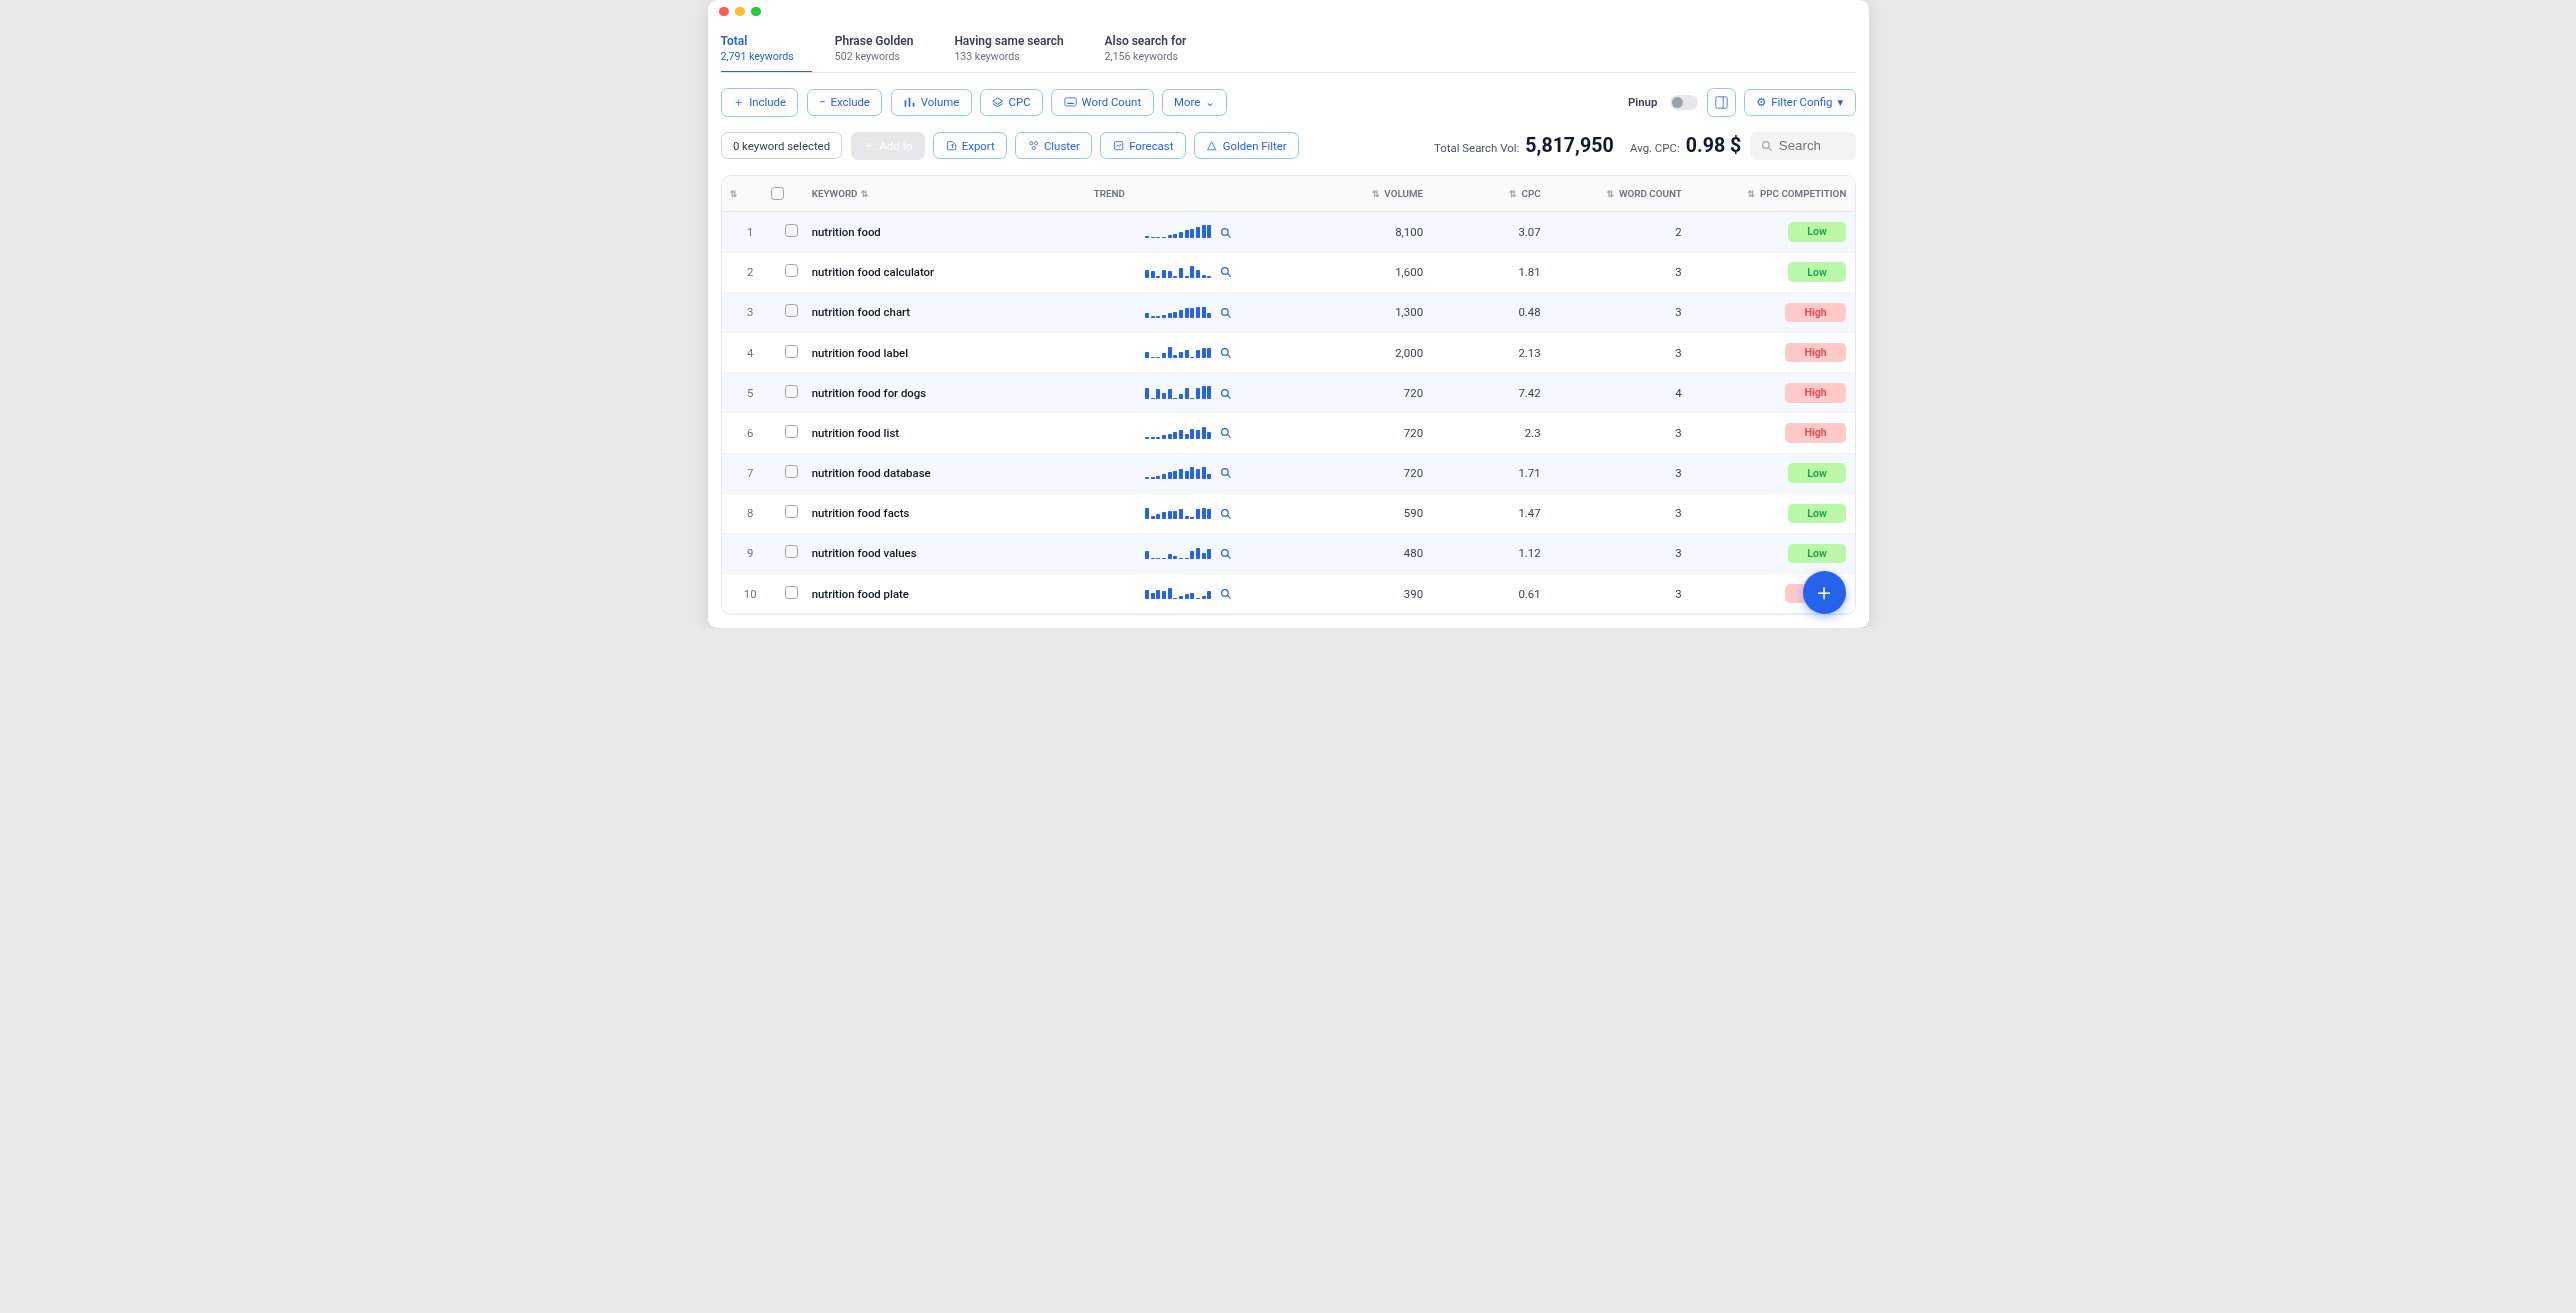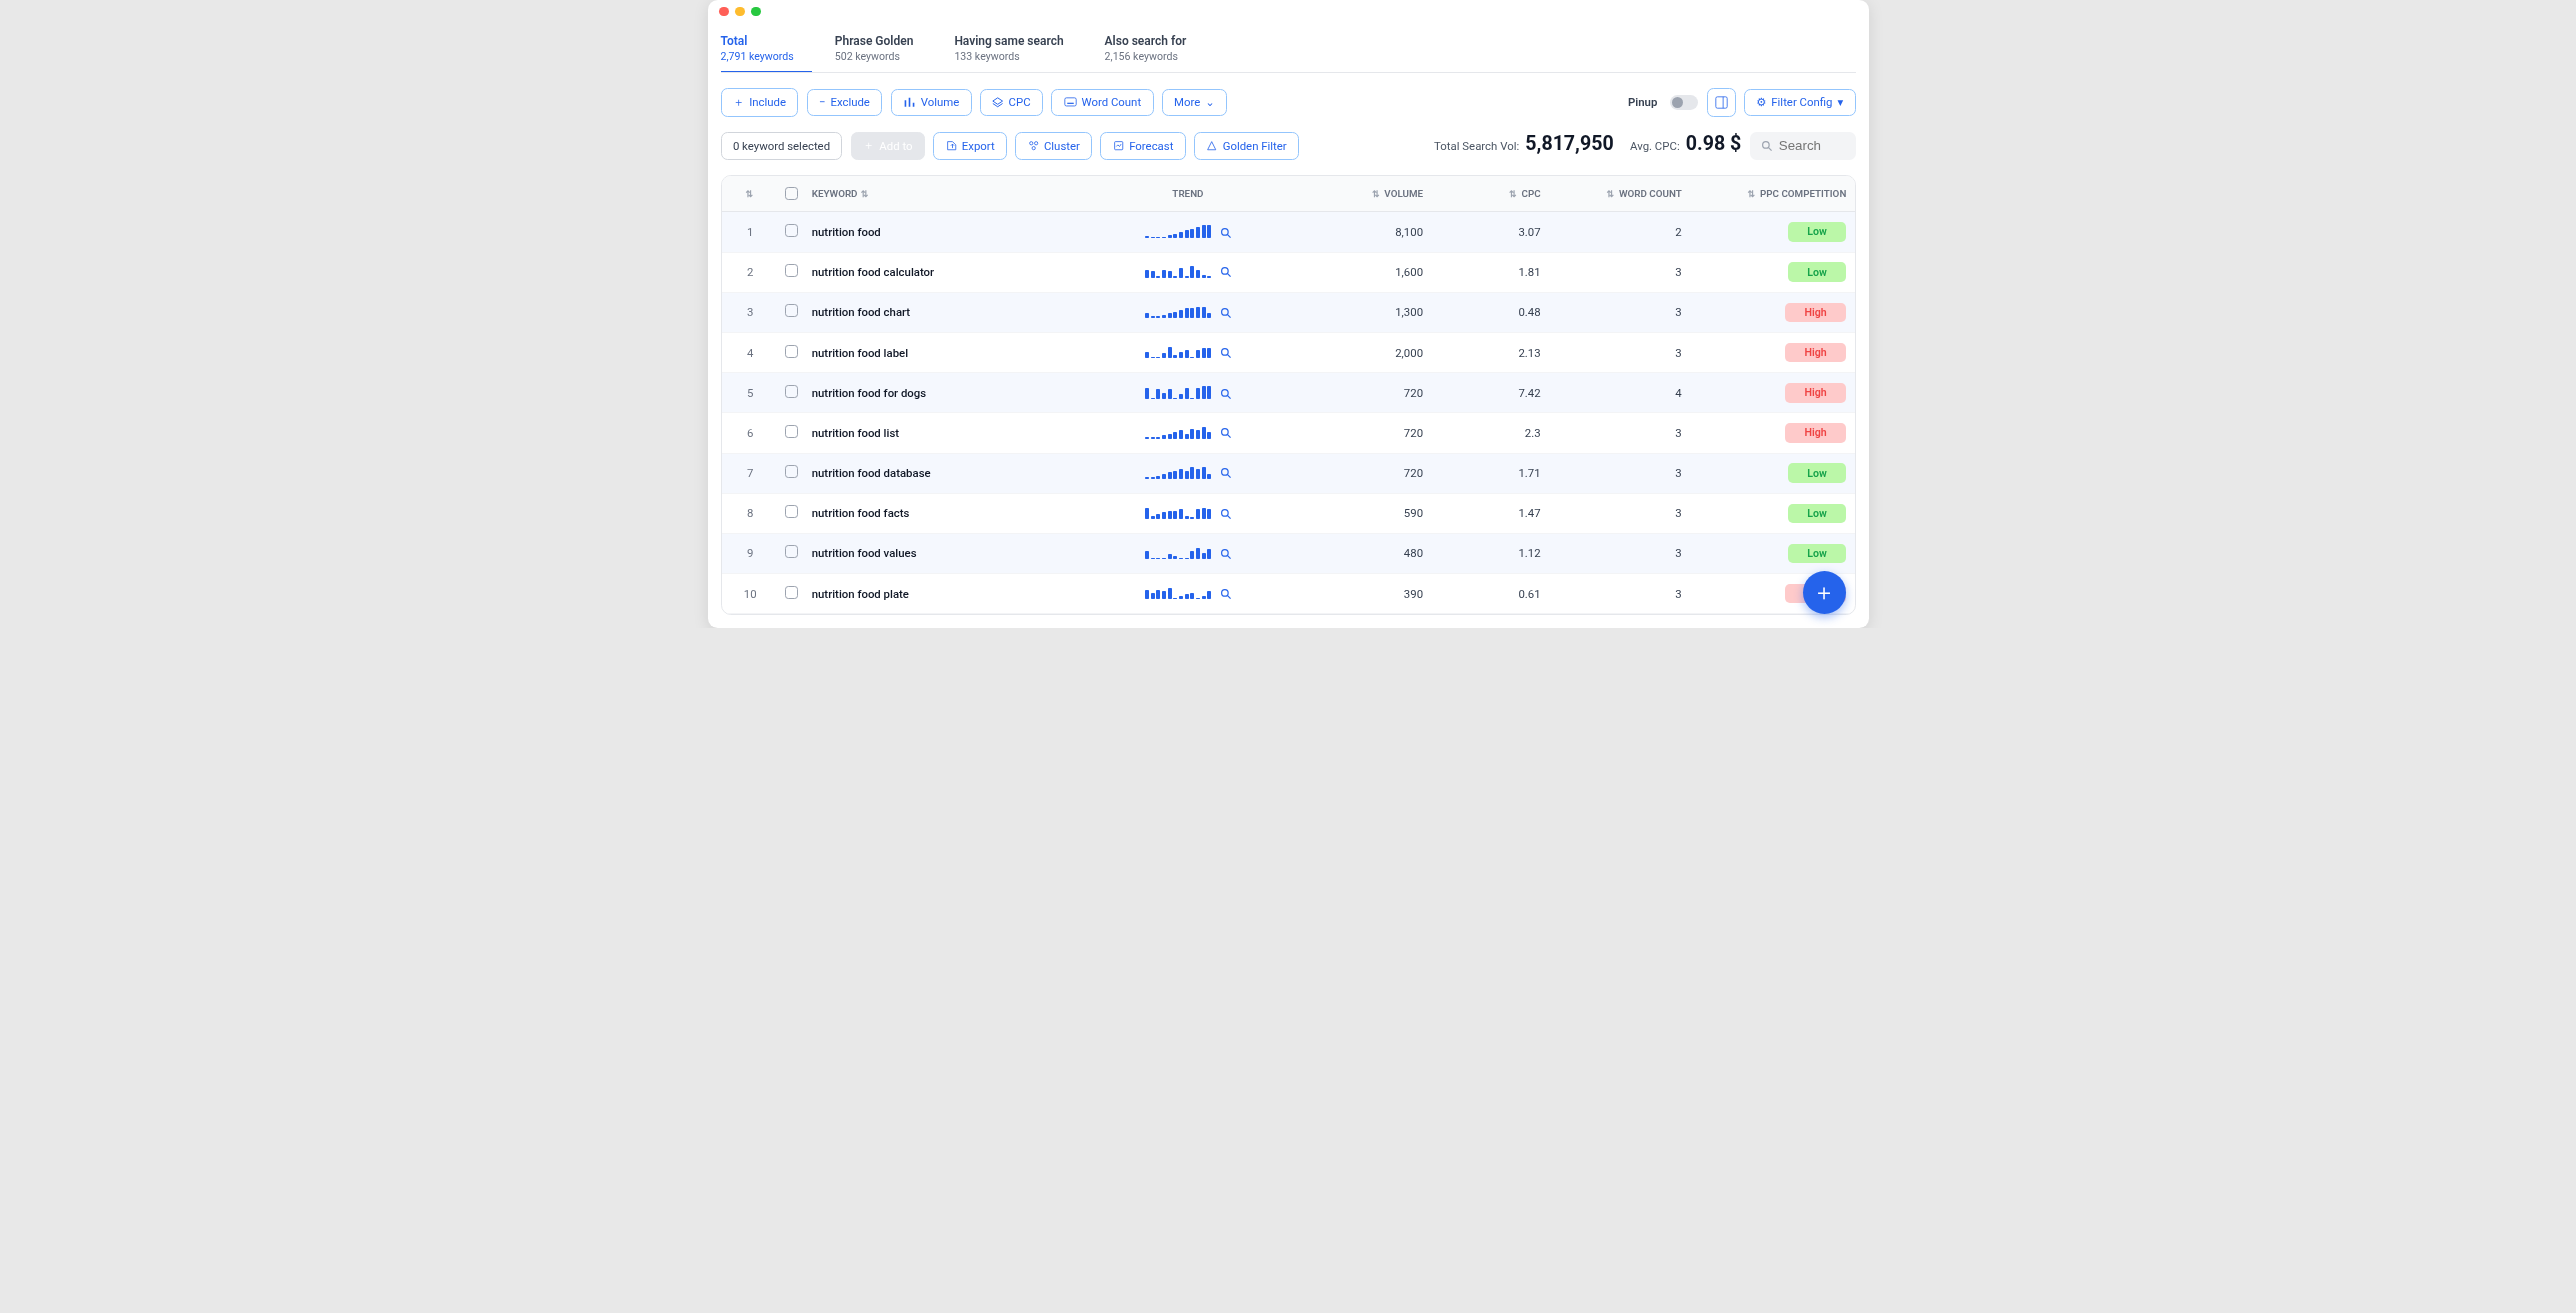--- a/index.html
+++ b/index.html
@@ -25,30 +25,30 @@
 .btn { display: inline-flex; align-items: center; gap: 4.9px; padding: 5.7px 11.4px; border-radius: 6.5px; font-size: 11.4px; cursor: pointer; background: #fff; }
 .btn-outline-blue { border: 0.8px solid #93c5fd; color: #2563eb; }
 .btn-outline-gray { border: 0.8px solid #d1d5db; color: #374151; }
 .btn-disabled { background: #e5e7eb; color: #fff; border: 0.8px solid #e5e7eb; }
 .spacer { flex: 1; }
 .pinup-label { font-weight: 600; color: #374151; margin-right: 4.9px; }
 .toggle { width: 28px; height: 14.7px; background: #e5e7eb; border-radius: 7.4px; position: relative; }
 .toggle::after { content: ''; position: absolute; width: 11.4px; height: 11.4px; background: #9ca3af; border-radius: 50%; top: 1.6px; left: 1.6px; }
 .icon-btn { width: 29px; height: 29px; border: 0.8px solid #93c5fd; border-radius: 6.5px; display: inline-flex; align-items: center; justify-content: center; color: #2563eb; }
 
-.toolbar2 { display: flex; padding: 0 0 14.7px 0; gap: 8.2px; flex-wrap: wrap; }
+.toolbar2 { display: flex; align-items: center; padding: 0 0 14.7px 0; gap: 8.2px; flex-wrap: wrap; }
 .stat { color: #4b5563; font-size: 11.4px; margin-left: 8.2px; white-space: nowrap; }
 .stat-val { font-weight: 700; font-size: 19.6px; color: #111827; margin-left: 3.3px; }
 .search-box { background: #f3f4f6; border-radius: 6.5px; padding: 6.5px 11.4px; display: flex; align-items: center; gap: 6.5px; color: #9ca3af; min-width: 106px; border: none; }
 
 .table-wrap { border: 0.8px solid #e5e7eb; border-radius: 9.8px; overflow: hidden; }
 .thead { display: grid; grid-template-columns: 41px 41px 2.4fr 1.6fr 1.2fr 1fr 1.2fr 1.4fr; background: #f9fafb; border-bottom: 0.8px solid #e5e7eb; padding: 11.4px 8.2px; font-size: 9.8px; font-weight: 600; color: #6b7280; align-items: center; }
 .th { display: flex; align-items: center; gap: 3.3px; }
 .th.right { justify-content: flex-end; }
-.th.center { justify-content: center; }
+.th.center { }
 .trow { display: grid; grid-template-columns: 41px 41px 2.4fr 1.6fr 1.2fr 1fr 1.2fr 1.4fr; padding: 9.8px 8.2px; align-items: center; border-bottom: 0.8px solid #f3f4f6; }
 .trow:nth-child(odd) { background: #f5f8fe; }
 .td { font-size: 11.4px; color: #374151; }
 .td.num { text-align: right; }
 .td.center { text-align: center; }
 .td.idx { text-align: center; color: #6b7280; }
 .chk { width: 13px; height: 13px; border: 1.2px solid #9ca3af; border-radius: 3.3px; display: inline-block; }
 .kw { font-weight: 500; color: #111827; }
 .trend-cell { display: flex; align-items: flex-end; justify-content: center; gap: 1.6px; }
 .bar { width: 4.1px; background: #2563eb; border-radius: 0.8px; }

